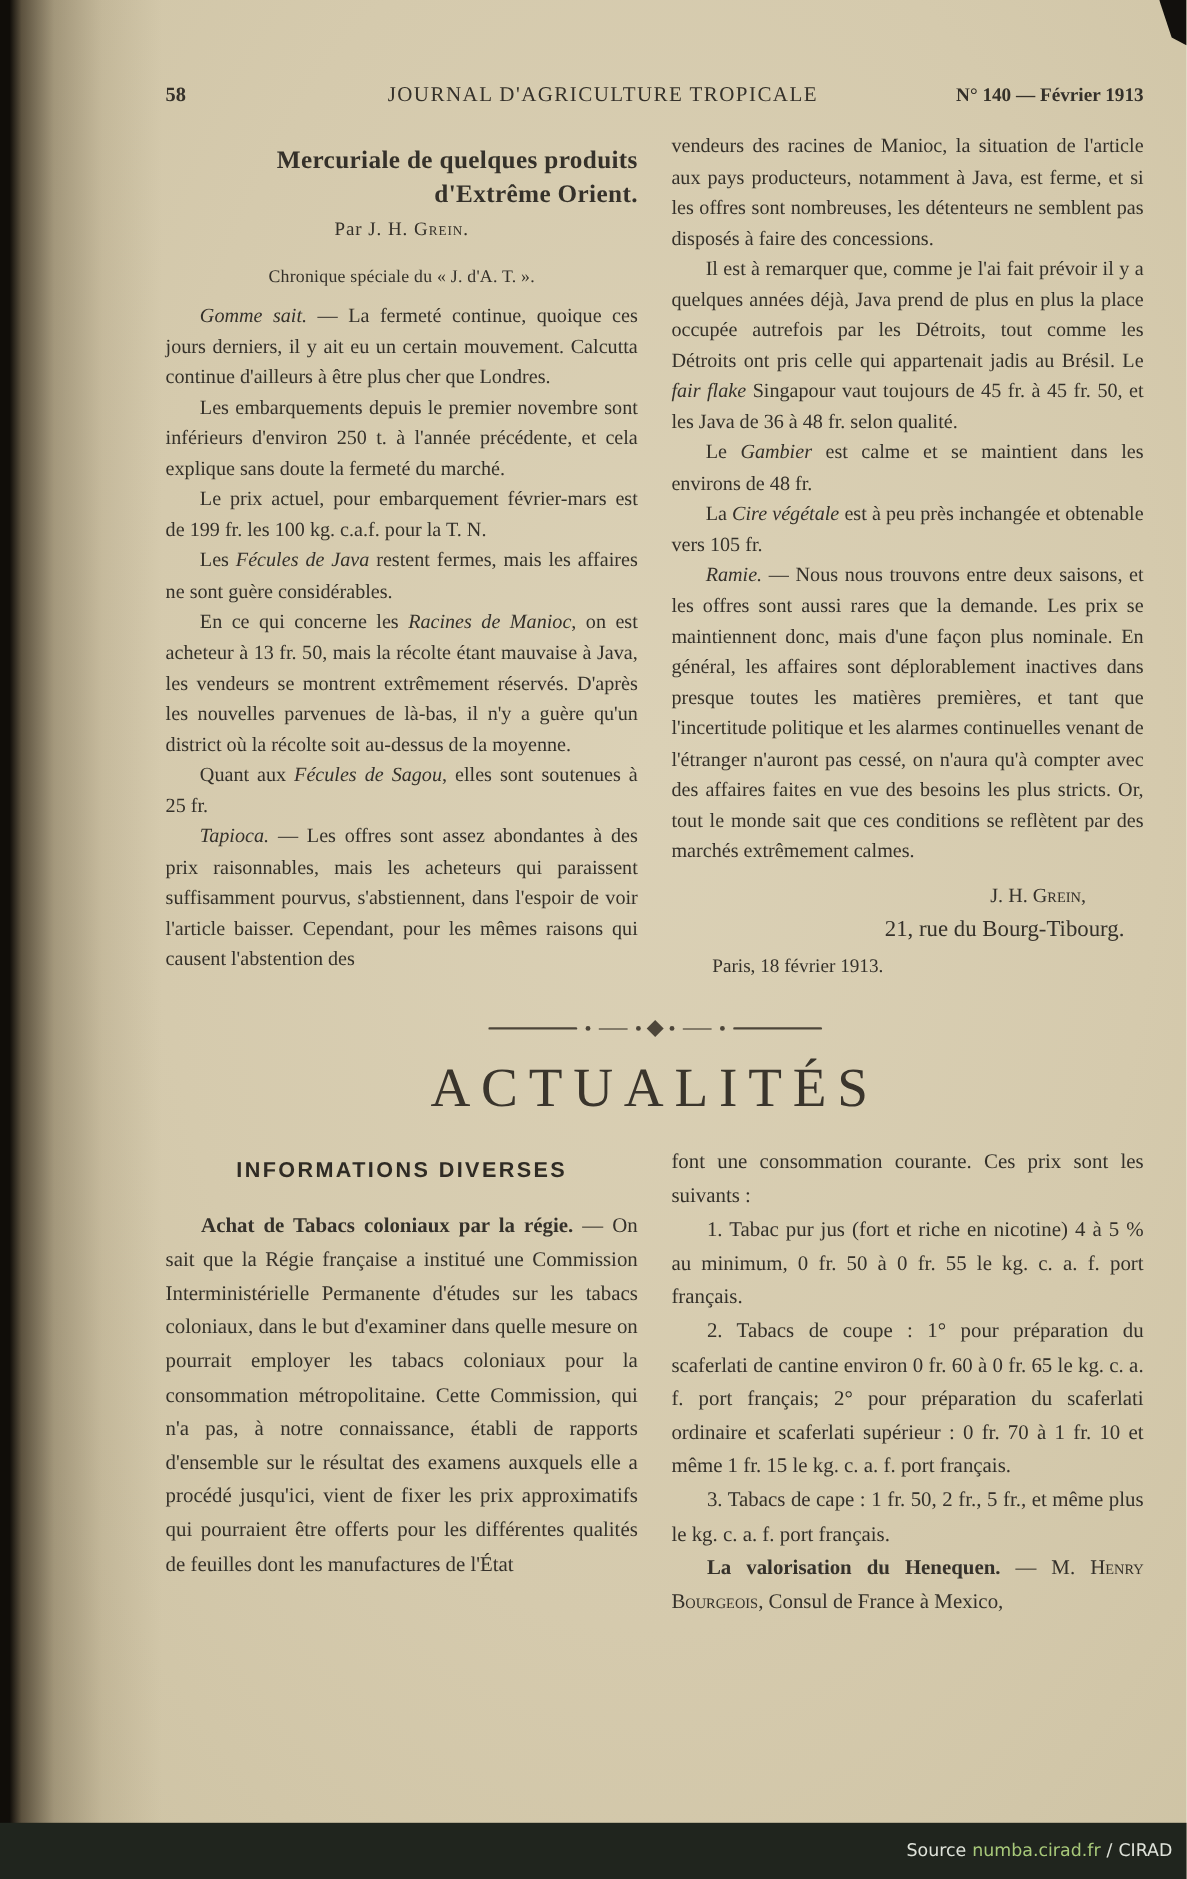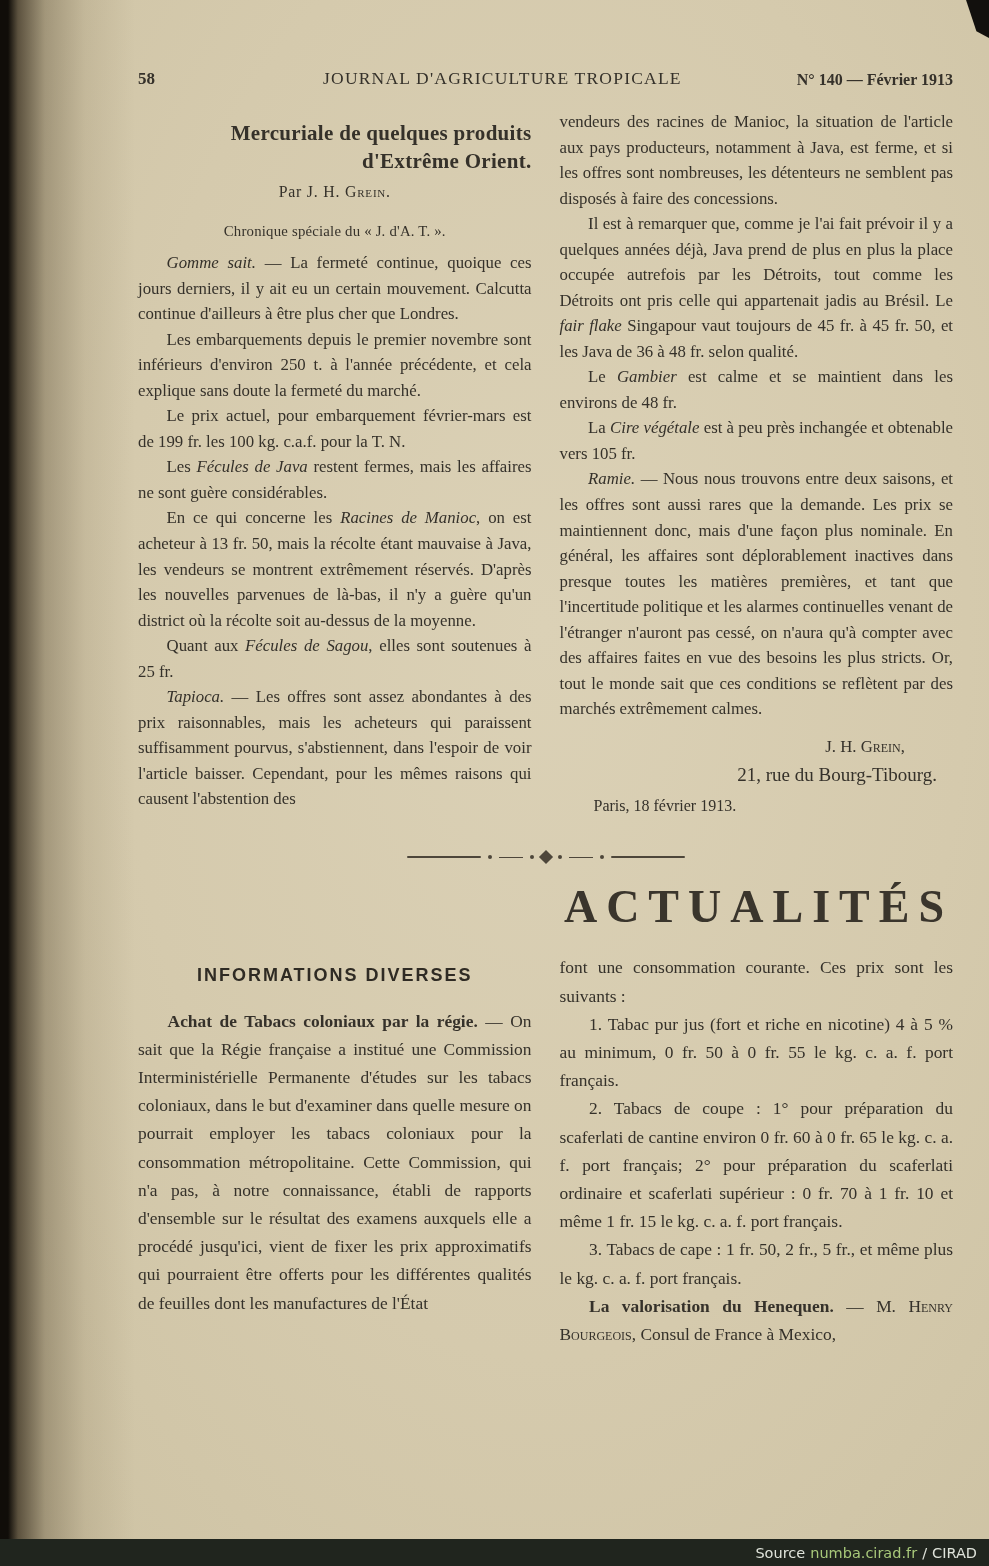--- a/index.html
+++ b/index.html
@@ -113,40 +113,40 @@
     display: flex;
     align-items: center;
     justify-content: center;
     gap: 7px;
   }
   .orn-line { height: 2px; width: 74px; background: #4d463a; border-radius: 2px; }
   .orn-small { height: 1.5px; width: 24px; background: #4d463a; }
   .orn-dot { width: 4px; height: 4px; border-radius: 50%; background: #4d463a; }
   .orn-diamond { width: 10px; height: 10px; background: #4d463a; transform: rotate(45deg); }
   .actualites-title {
-    text-align: right;
+    text-align: center;
     font-size: 46px;
     letter-spacing: 9px;
     margin: 18px 0 8px;
-    font-weight: bold;
+    font-weight: normal;
     color: #3a352c;
   }
   .informations-heading {
     text-align: center;
     font-family: "Liberation Sans", sans-serif;
     font-weight: bold;
     font-size: 18px;
     letter-spacing: 2px;
     margin: 8px 0 16px;
     color: #2f2b24;
   }
   .credit-bar {
     position: absolute;
     left: 0; right: 0; bottom: 0;
-    height: 27px;
+    height: 47px;
     background: #20251e;
     display: flex;
     align-items: center;
     justify-content: flex-end;
     padding: 0 12px;
     gap: 5px;
     font-family: "DejaVu Sans", sans-serif;
     font-size: 14.5px;
     color: #dfe3da;
     z-index: 5;

